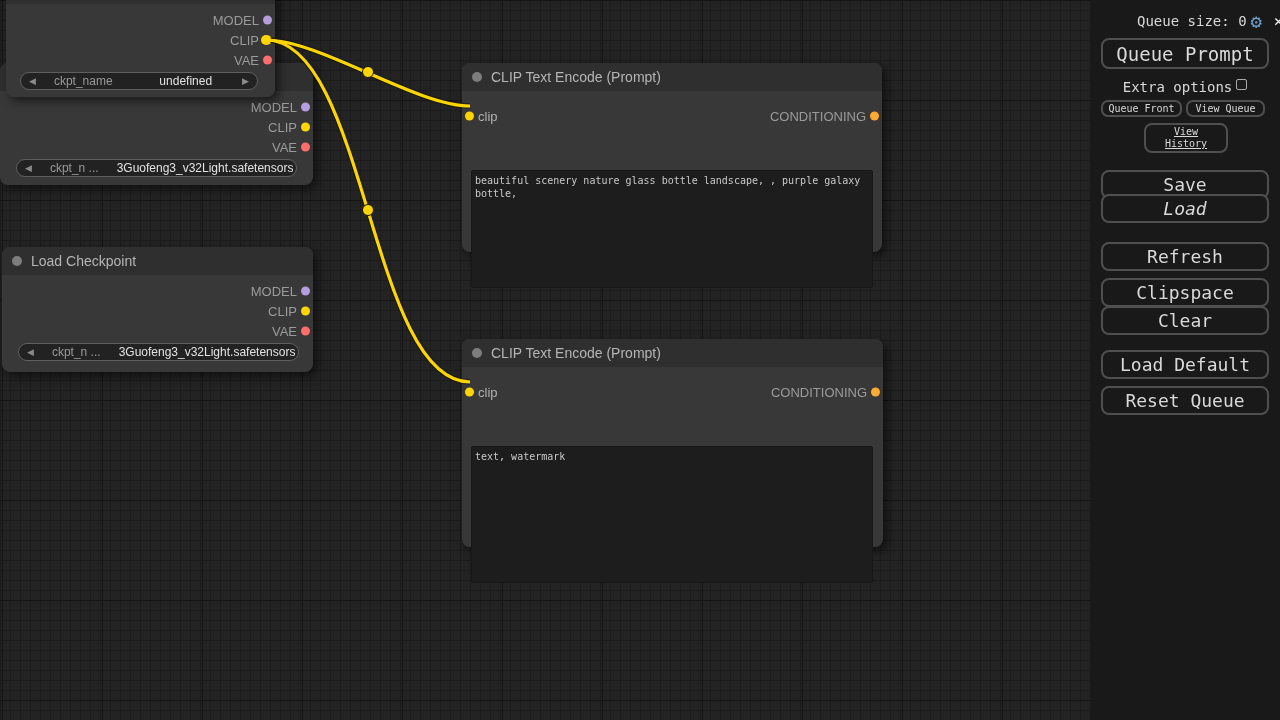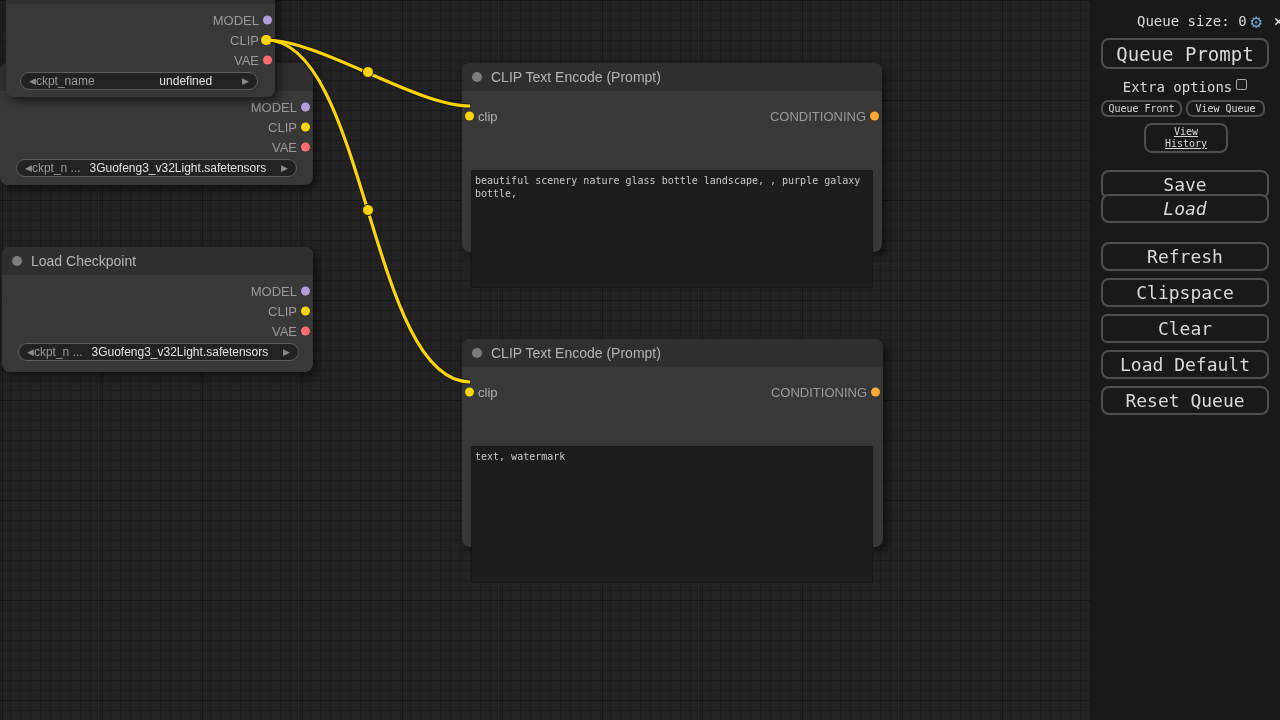--- a/index.html
+++ b/index.html
@@ -47,21 +47,21 @@
   .dot-vae { background:#FF6E6E; }
   .dot-cond { background:#FFA931; }
 
   .combo-widget {
     position:absolute; height:18px; background:#222222;
     border:1px solid #5f5f5f; border-radius:9px;
     display:flex; align-items:center; padding:0 8px;
     font-size:12px; color:#999; cursor:pointer; overflow:hidden; white-space:nowrap;
   }
   .combo-arrow { color:#8a8a8a; font-size:9px; flex:0 0 auto; line-height:1; }
-  .combo-label { margin:0 0; flex:0 0 auto; }
+  .combo-label { margin:0 18px; flex:0 0 auto; }
   .combo-value { flex:1; text-align:center; color:#e2e2e2; margin-right:6px; }
   .combo-value.right { text-align:right; padding-right:24px; }
 
   .prompt-text {
     position:absolute; background:#1d1d1d; border:1px solid #171717; border-radius:2px;
     color:#c9c9c9; font-family:"DejaVu Sans Mono", monospace; font-size:10px;
     line-height:12.5px; padding:4px 3px; resize:none; outline:none;
     overflow:hidden; word-break:break-word;
   }
 
@@ -260,16 +260,16 @@
   <div class="mbtn view-queue">View Queue</div>
   <div class="mbtn view-history">
     <span>View</span>
     <span>History</span>
   </div>
 
   <div class="mbtn big" style="top:170px;">Save</div>
   <div class="mbtn big" style="top:194px;font-style:italic;">Load</div>
   <div class="mbtn big" style="top:242px;">Refresh</div>
   <div class="mbtn big" style="top:278px;">Clipspace</div>
-  <div class="mbtn big" style="top:314px;border-radius:6px;">Clear</div>
+  <div class="mbtn big" style="top:306px;">Clear</div>
   <div class="mbtn big" style="top:350px;">Load Default</div>
   <div class="mbtn big" style="top:386px;">Reset Queue</div>
 </div>
 
 </body></html>

